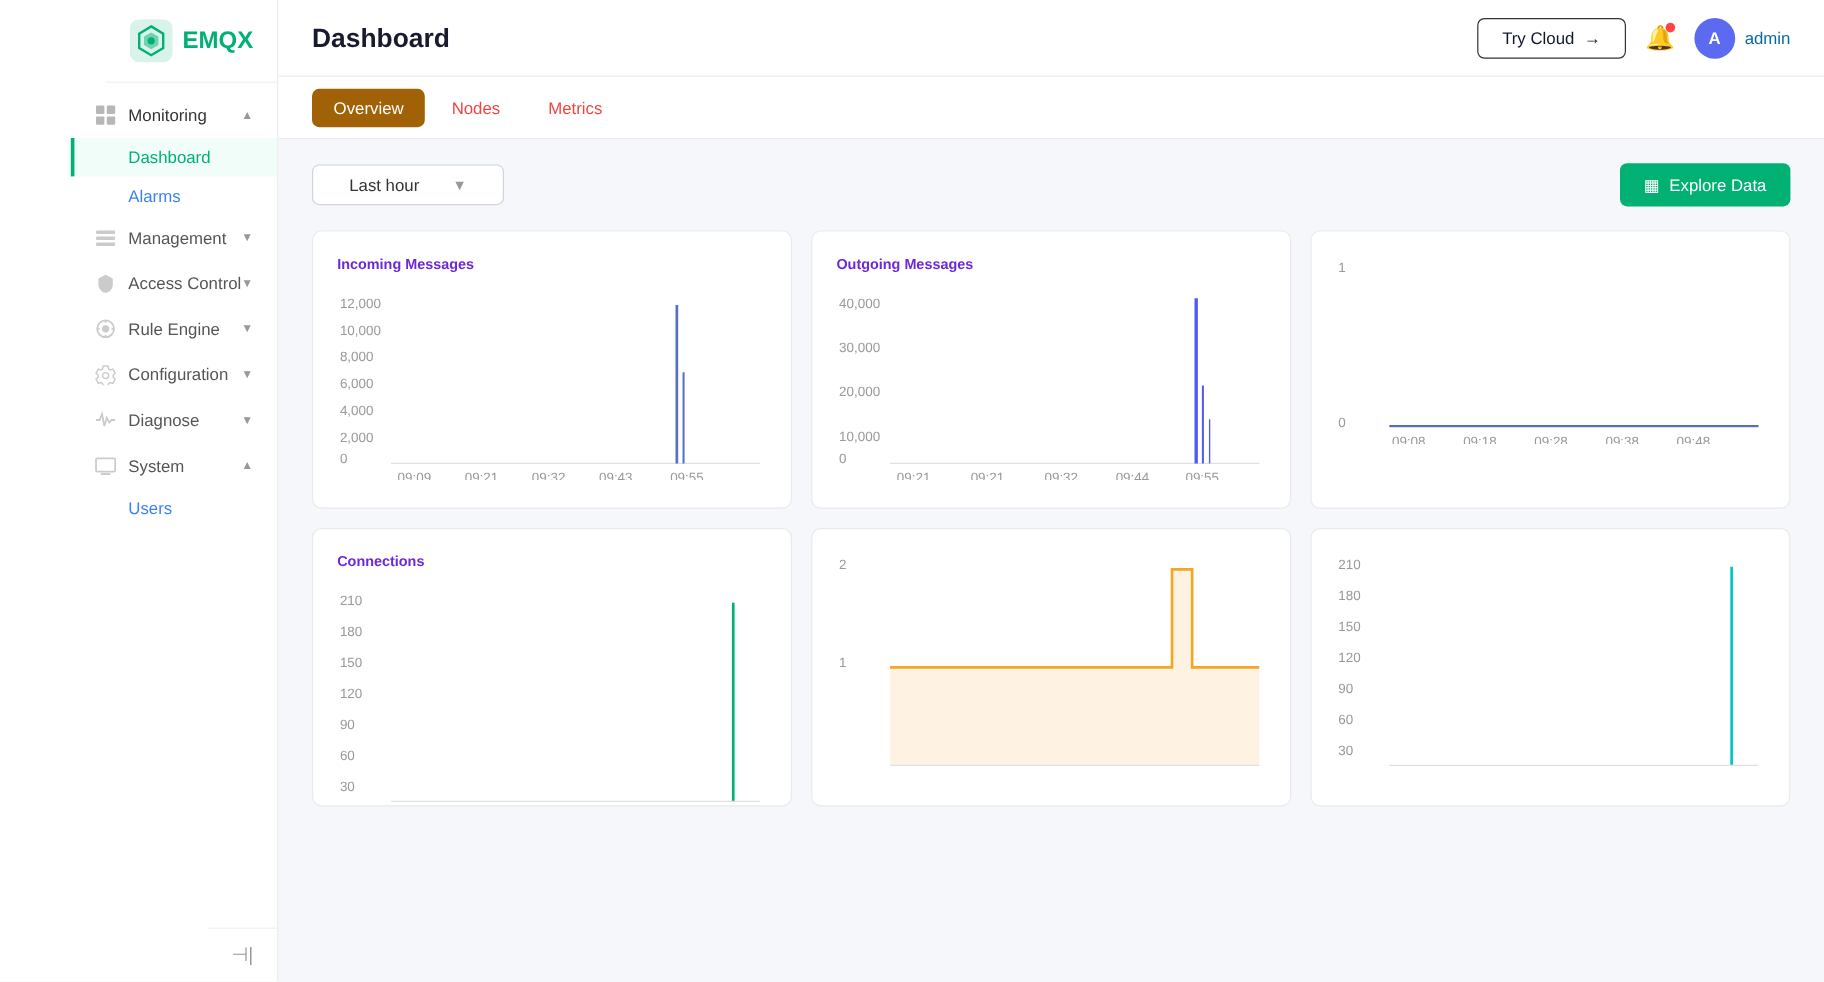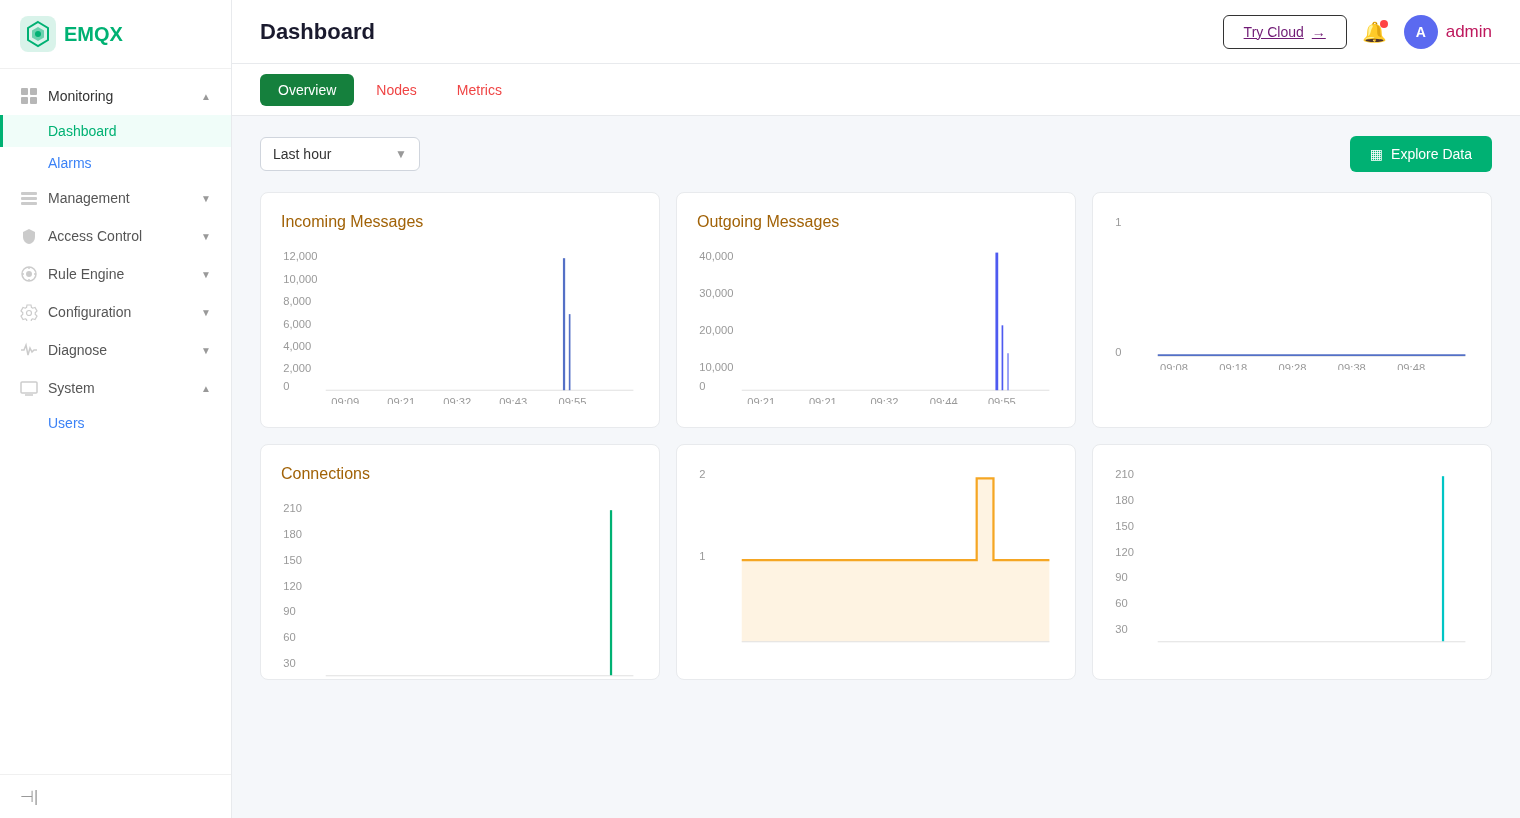--- a/index.html
+++ b/index.html
@@ -7,20 +7,21 @@
 
     
     .sidebar {
       width: 232px;
       background: #fff;
       border-right: 1px solid #e8eaed;
       display: flex;
       flex-direction: column;
       flex-shrink: 0;
       overflow-y: auto;
+      align-items: flex-end;
     }
     .sidebar-logo {
       display: flex;
       align-items: center;
       gap: 8px;
       padding: 16px 20px;
       border-bottom: 1px solid #f0f0f0;
     }
     .logo-icon {
       width: 36px;
@@ -94,22 +95,21 @@
       display: flex;
       align-items: center;
       gap: 8px;
       border: 1.5px solid #333;
       background: #fff;
       padding: 8px 20px;
       border-radius: 6px;
       font-size: 14px;
       font-weight: 500;
       cursor: pointer;
-      color: #701a75;
-      text-decoration: underline;
+      color: #0f172a;
     }
     .bell-btn {
       position: relative;
       background: none;
       border: none;
       cursor: pointer;
       font-size: 20px;
       color: #555;
     }
     .bell-dot {
@@ -126,21 +126,21 @@
       height: 34px;
       border-radius: 50%;
       background: #5b6af0;
       display: flex;
       align-items: center;
       justify-content: center;
       color: #fff;
       font-size: 14px;
       font-weight: 600;
     }
-    .admin-text { font-size: 17px; color: #be185d; font-weight: 500; }
+    .admin-text { font-size: 14px; color: #0369a1; font-weight: 500; }
 
     
     .content {
       flex: 1;
       overflow-y: auto;
       padding: 0;
     }
 
     
     .tabs-bar {
@@ -155,21 +155,21 @@
     }
     .tab {
       padding: 8px 18px;
       border-radius: 6px;
       font-size: 14px;
       cursor: pointer;
       color: #ef4444;
       font-weight: 500;
     }
     .tab.active {
-      background: #15803d;
+      background: #a16207;
       color: #fff;
     }
 
     
     .dashboard-content {
       padding: 20px 28px;
     }
 
     
     .toolbar-row {
@@ -177,21 +177,21 @@
       align-items: center;
       justify-content: space-between;
       margin-bottom: 20px;
     }
     .time-select {
       display: flex;
       align-items: center;
       gap: 8px;
       border: 1px solid #d0d5dd;
       background: #fff;
-      padding: 8px 12px;
+      padding: 8px 30px;
       border-radius: 6px;
       font-size: 14px;
       color: #333;
       cursor: pointer;
       min-width: 160px;
       justify-content: space-between;
     }
     .explore-btn {
       display: flex;
       align-items: center;
@@ -214,23 +214,23 @@
       margin-bottom: 16px;
     }
     .chart-card {
       background: #fff;
       border-radius: 8px;
       border: 1px solid #e8eaed;
       padding: 20px;
       min-height: 220px;
     }
     .chart-title {
-      font-size: 16px;
-      font-weight: 400;
-      color: #a16207;
+      font-size: 12px;
+      font-weight: 700;
+      color: #6d28d9;
       margin-bottom: 16px;
     }
     .chart-area {
       position: relative;
       height: 160px;
     }
   </style>
 </head>
 <body>
 

